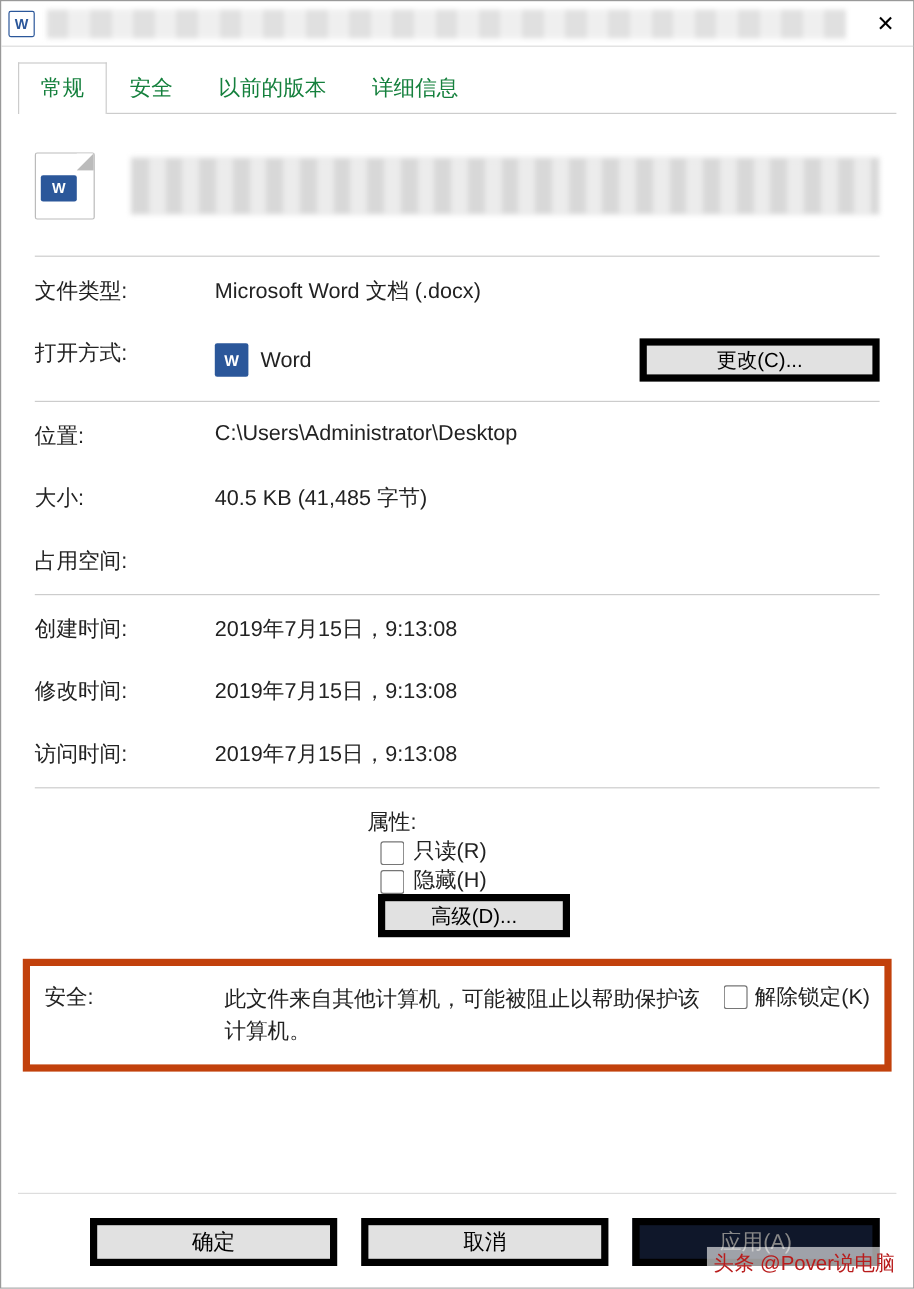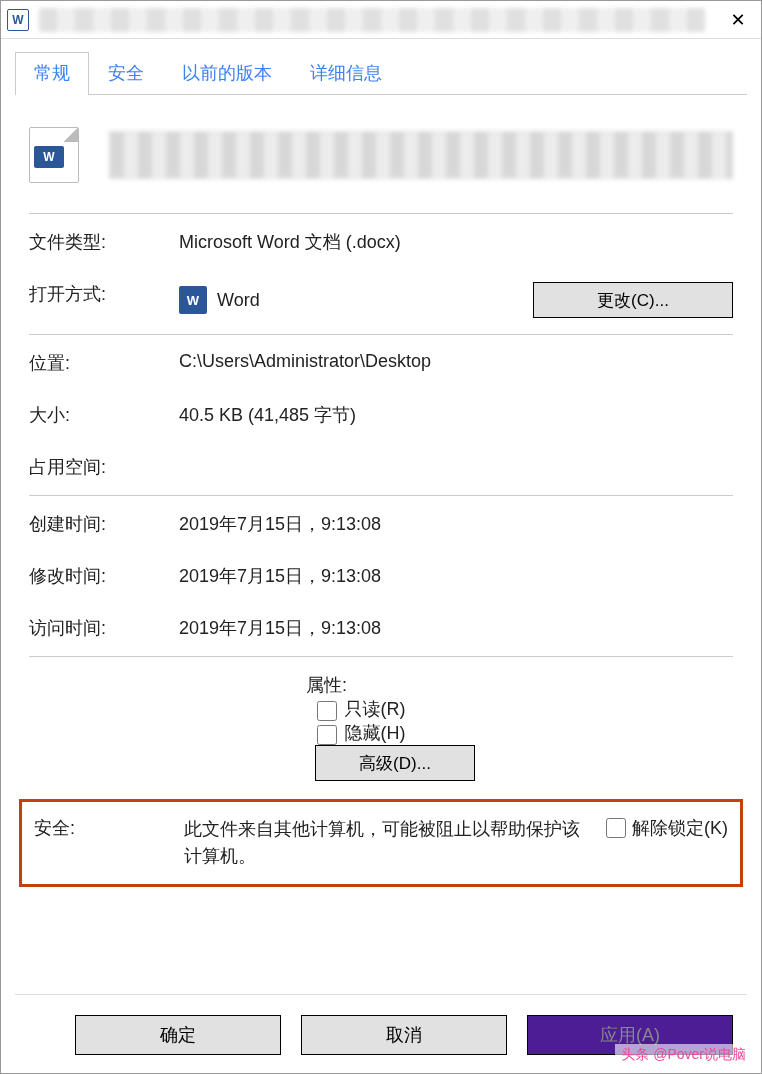--- a/index.html
+++ b/index.html
@@ -4,50 +4,50 @@
 <style>
   * { box-sizing: border-box; margin: 0; padding: 0; }
   html, body { width: 762px; height: 1074px; font-family: "Microsoft YaHei", "Segoe UI", sans-serif; background: #fff; overflow: hidden; }
   .window { width: 100%; height: 100%; display: flex; flex-direction: column; border: 1px solid #999; }
   .titlebar { height: 38px; display: flex; align-items: center; padding: 0 0 0 6px; border-bottom: 1px solid #ddd; }
   .title-icon { width: 22px; height: 22px; border: 1px solid #2b579a; border-radius: 2px; display: flex; align-items: center; justify-content: center; color: #2b579a; font-weight: bold; font-size: 12px; }
   .title-blur { flex: 1; height: 24px; margin: 0 10px; background: repeating-linear-gradient(90deg,#e0e0e0 0 18px,#efefef 18px 36px); filter: blur(2px); }
   .title-close { width: 46px; height: 100%; display:flex; align-items:center; justify-content:center; font-size:18px; }
   .client { flex:1; display:flex; flex-direction:column; padding: 12px 14px 0 14px; }
   .tabs { display:flex; border-bottom:1px solid #ccc; }
-  .tab { padding: 8px 18px 10px; font-size: 18px; color:#3b82f6; border:1px solid transparent; border-bottom:none; position:relative; top:1px;text-align:right; }
+  .tab { padding: 8px 18px 10px; font-size: 18px; color:#15803d; border:1px solid transparent; border-bottom:none; position:relative; top:1px;text-align:right; }
   .tab.active { border-color:#ccc; background:#fff; }
   .panel { flex:1; padding: 18px 14px 0 14px; display:flex; flex-direction:column; gap: 0; font-size: 18px; color:#222; }
   .row { display:flex; align-items:flex-start; padding: 14px 0; }
   .row.top { align-items:center; padding-bottom: 28px; }
   .lbl { width: 150px; flex-shrink:0; }
   .val { flex:1; }
   .hr { height:1px; background:#ccc; margin: 2px 0; }
   .big-icon { width:50px; height:56px; border:1px solid #bbb; border-radius:2px; position:relative; background:#fff; }
   .big-icon::before { content:""; position:absolute; top:0; right:0; width:14px; height:14px; background:linear-gradient(135deg,#fff 49%,#bbb 50%); }
   .big-icon .badge { position:absolute; left:4px; top:18px; width:30px; height:22px; background:#2b579a; color:#fff; font-size:12px; font-weight:bold; display:flex; align-items:center; justify-content:center; border-radius:2px; }
   .name-blur { flex:1; height:48px; margin-left:30px; border:1px solid #ddd; background:repeating-linear-gradient(90deg,#d8d8d8 0 14px,#ececec 14px 28px); filter:blur(2px); }
   .small-word-icon { width:28px; height:28px; background:#2b579a; color:#fff; font-size:13px; font-weight:bold; display:inline-flex; align-items:center; justify-content:center; border-radius:2px; margin-right:10px; vertical-align:middle; }
-  .btn { height:40px; border:1px solid #000000; background:#e1e1e1; padding:0 20px; font-size:18px; display:inline-flex; align-items:center; justify-content:center; cursor:pointer; }
+  .btn { height:40px; border:6px solid #000000; background:#e1e1e1; padding:0 20px; font-size:18px; display:inline-flex; align-items:center; justify-content:center; cursor:pointer; }
   .btn.small { height:36px; font-size:17px;margin-left:28px; }
   .open-row { display:flex; align-items:center; }
   .open-row .btn { margin-left:auto; width:200px; }
   .attr-row { display:flex; align-items:center;flex-direction:column; }
   .chk { display:inline-flex; align-items:flex-end; gap:8px; margin-right:40px; }
   .chk input { width:20px; height:20px; }
-  .security-box { border:3px solid #c2410c; padding:14px 12px; margin: 4px -10px 0 -10px; }
+  .security-box { border:6px solid #c2410c; padding:14px 12px; margin: 4px -10px 0 -10px; }
   .security-inner { display:flex; align-items:flex-start; }
   .security-inner .lbl { width:150px; }
   .security-inner .msg { flex:1; line-height:1.5; padding-right:10px; }
   .security-inner .unlock { display:flex; align-items:center; gap:6px; white-space:nowrap; }
   .security-inner .unlock input { width:20px; height:20px; }
   .dlg-buttons { display:flex; justify-content:flex-end; gap:20px; padding: 20px 14px 18px; border-top:1px solid #ddd; }
   .dlg-buttons .btn { width:206px; }
-  .dlg-buttons .btn.disabled { color:#888; background:#4c1d95; }
-  .watermark { position:fixed; right:10px; bottom:8px; font-size:14px; color:#ec4899; background:rgba(255,255,255,.6); padding:2px 6px; }
+  .dlg-buttons .btn.disabled { color:#888; background:#0f172a; }
+  .watermark { position:fixed; right:10px; bottom:8px; font-size:17px; color:#b91c1c; background:rgba(255,255,255,.6); padding:2px 6px; }
   .adv-btn { margin-left:auto; width:160px; }
 </style>
 </head>
 <body>
 
 <div class="window">
   <div class="titlebar">
     <div class="title-icon">W</div>
     <div class="title-blur"></div>
     <div class="title-close">✕</div>

